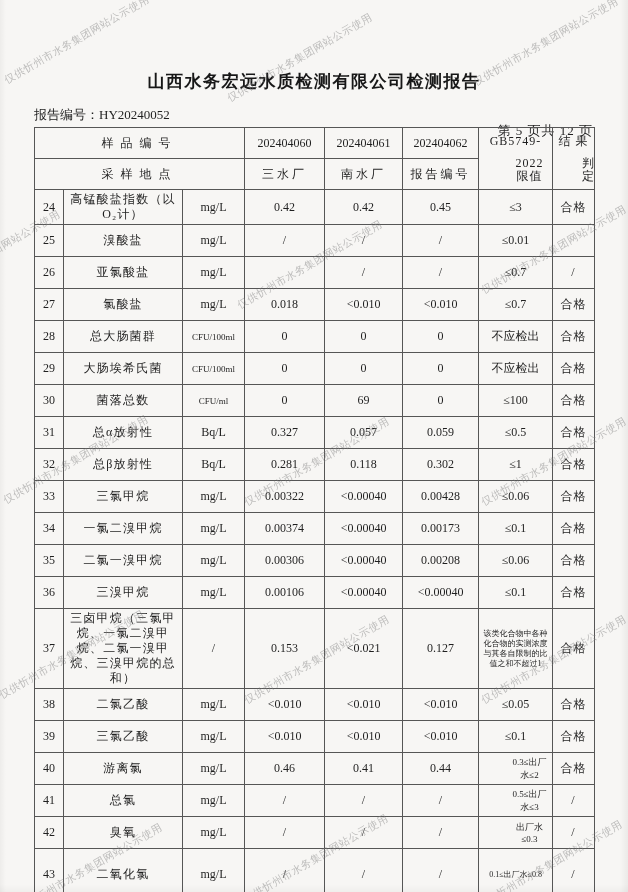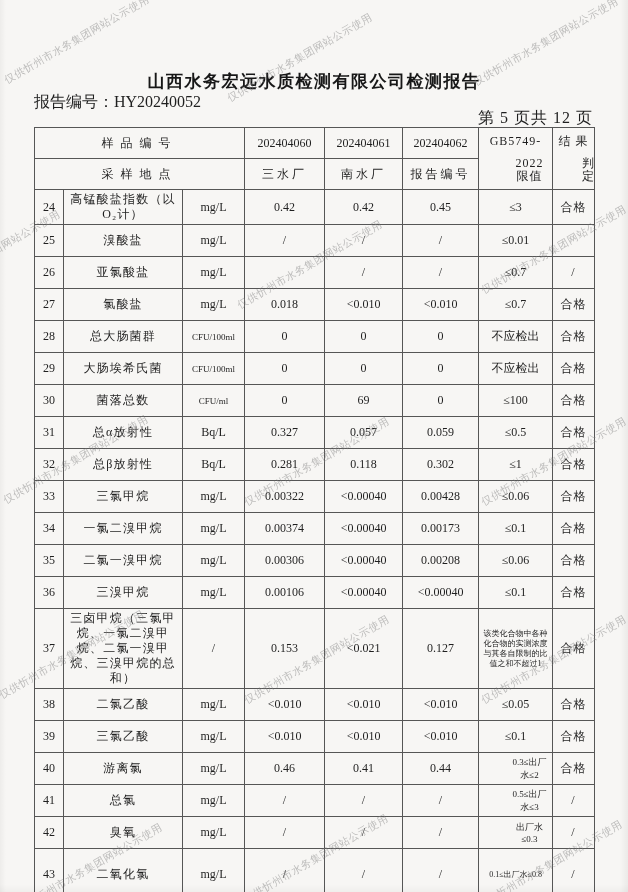--- a/index.html
+++ b/index.html
@@ -26,23 +26,23 @@
     pointer-events:none;z-index:3;
   }
   .title{
     position:absolute;top:70px;left:0;right:0;margin:0;
     text-align:center;
     font-family:"Liberation Sans","DejaVu Sans",sans-serif;
     font-size:17px;font-weight:bold;letter-spacing:1.5px;
     color:#171717;z-index:2;
   }
   .meta{
-    position:absolute;top:92px;left:34px;width:559px;
+    position:absolute;top:106px;left:34px;width:559px;
     display:flex;justify-content:space-between;
-    font-size:16px;z-index:2;
+    font-size:13px;z-index:2;
   }
   .meta .page-info{letter-spacing:1px;margin-top:16px;}
   table.report{
     position:absolute;top:127px;left:34px;width:560px;
     border-collapse:collapse;table-layout:fixed;
     z-index:2;background:transparent;
   }
   table.report td{
     border:1px solid #565656;
     text-align:center;vertical-align:middle;

